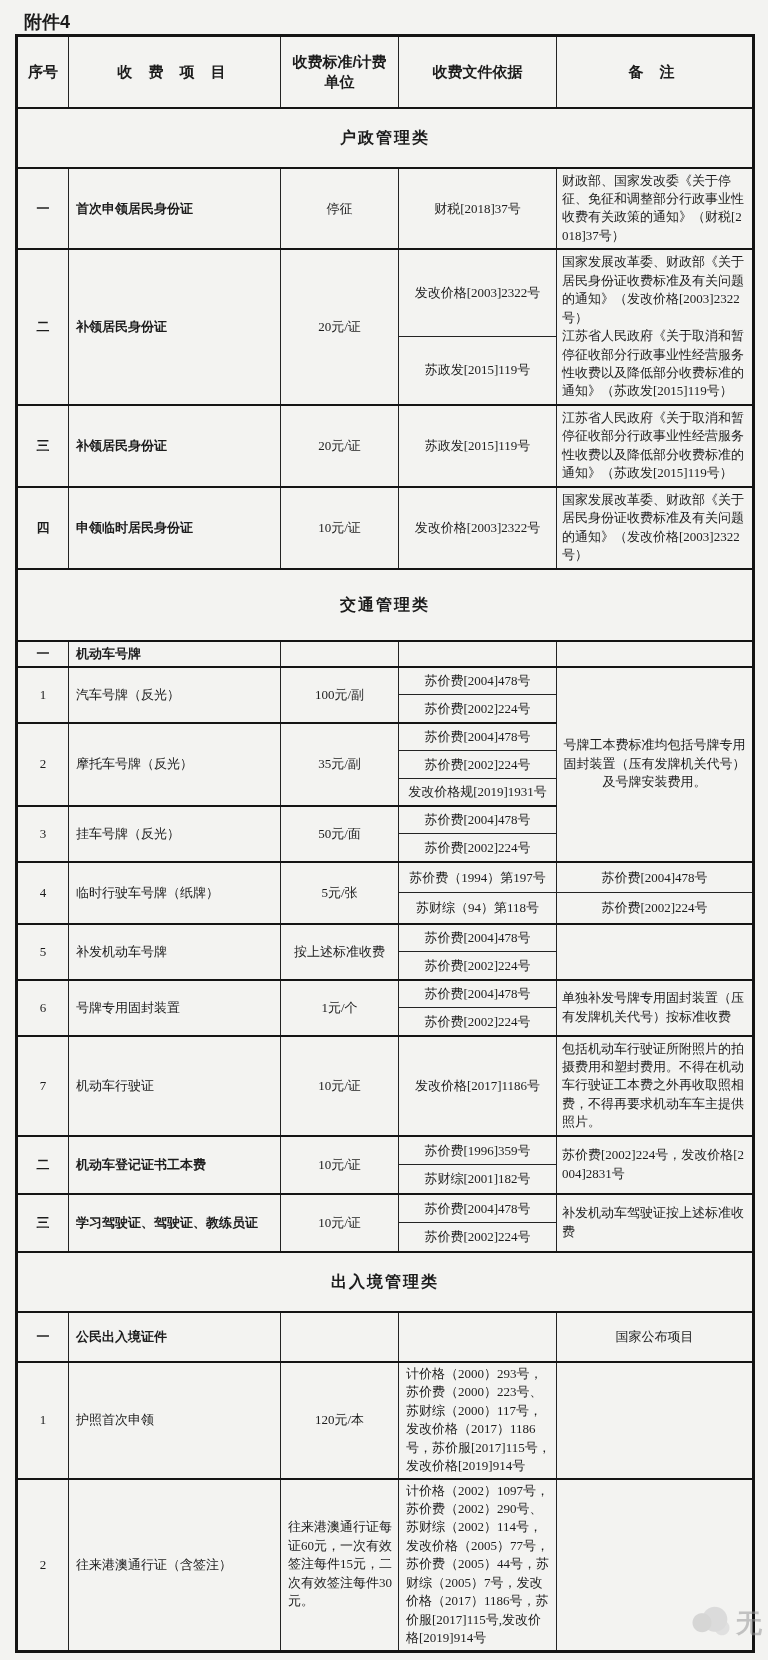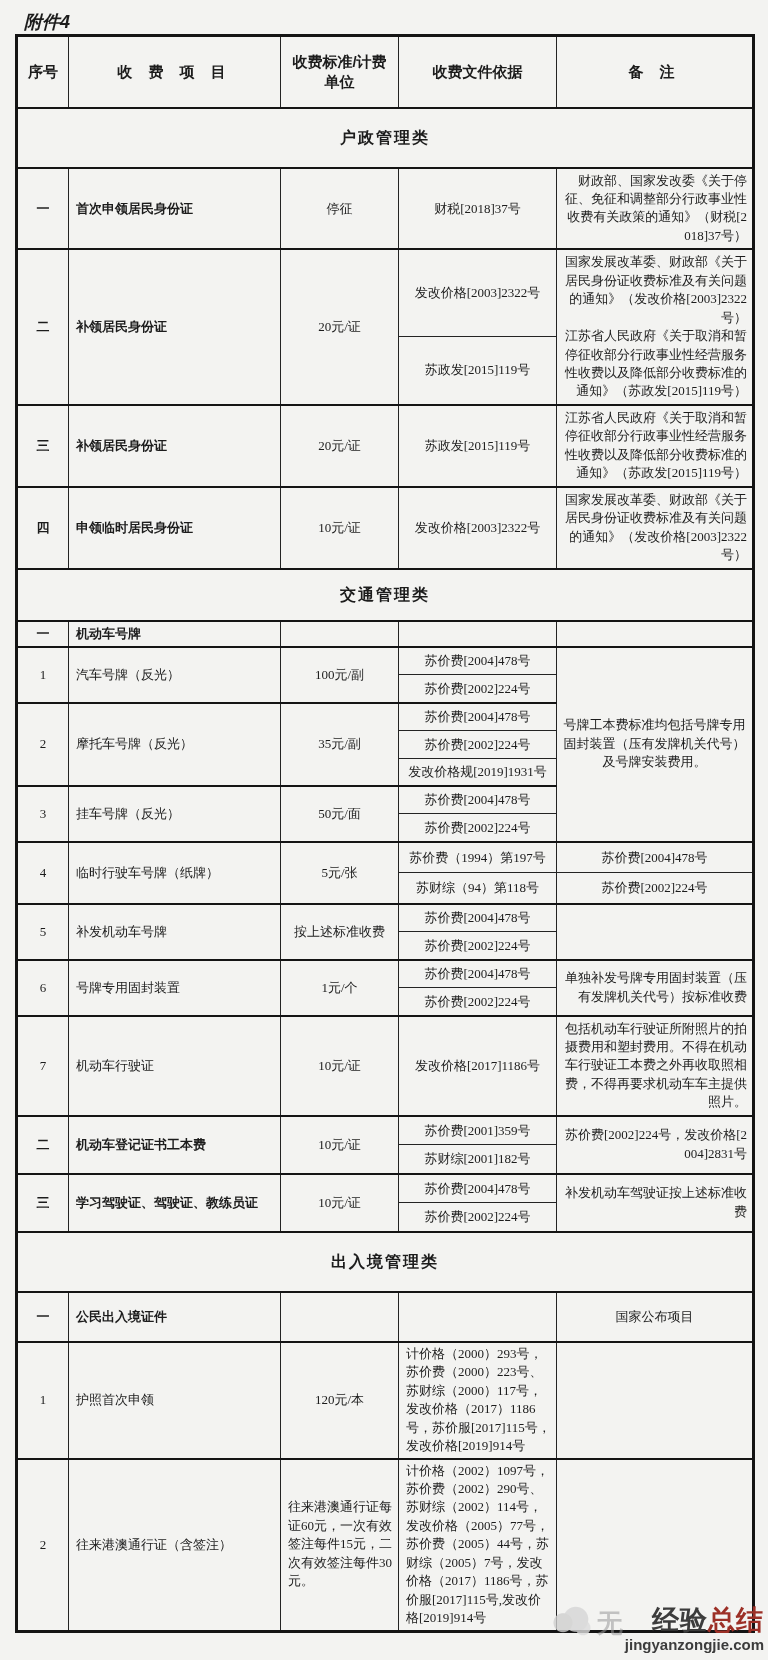--- a/index.html
+++ b/index.html
@@ -9,21 +9,20 @@
     font-family:"Liberation Serif","DejaVu Serif",serif;
     color:#1c1c1c;
     position:relative;
     overflow:hidden;
   }
   .page{position:relative;width:768px;height:1660px;}
   .attachment{
     font-family:"Liberation Sans","DejaVu Sans",sans-serif;
     font-weight:bold;font-size:18px;
     padding:10px 0 0 24px;
-    font-style:italic;
   }
   .title{
     font-family:"Liberation Sans","DejaVu Sans",sans-serif;
     font-weight:bold;font-size:25px;
     text-align:center;margin:22px 10px 12px 10px;
     letter-spacing:1px;
   }
   table.fee{
     border-collapse:collapse;
     table-layout:fixed;
@@ -56,21 +55,21 @@
     font-weight:bold;font-size:15px;text-align:center;
   }
   .c{text-align:center;}
   .l{text-align:left;padding-left:7px;padding-right:5px;}
   .bold{
     font-family:"Liberation Sans","DejaVu Sans",sans-serif;
     font-weight:bold;
   }
   .sp2{letter-spacing:6px;}
   .small{font-size:13px;line-height:1.42;}
-  .rem{font-size:13px;line-height:1.42;text-align:right;padding:3px 5px;}
+  .rem{font-size:13px;line-height:1.42;text-align:left;padding:3px 5px;}
   .rem .para{display:block;}
   
   .watermark{
     position:absolute;right:4px;bottom:8px;
     display:flex;align-items:flex-end;
     font-family:"Liberation Sans","DejaVu Sans",sans-serif;
   }
   .wm-icon{
     width:40px;height:34px;margin:0 6px 14px 0;
     background:
@@ -147,21 +146,21 @@
     </tr>
 
     <tr class="g" style="height:64px">
       <td class="c bold">四</td>
       <td class="l bold">申领临时居民身份证</td>
       <td class="c">10元/证</td>
       <td class="c">发改价格[2003]2322号</td>
       <td class="rem">国家发展改革委、财政部《关于居民身份证收费标准及有关问题的通知》（发改价格[2003]2322号）</td>
     </tr>
 
-    <tr class="sec" style="height:52px">
+    <tr class="sec" style="height:72px">
       <td colspan="5">交通管理类</td>
     </tr>
 
     <tr class="g" style="height:26px">
       <td class="c bold">一</td>
       <td class="l bold">机动车号牌</td>
       <td></td>
       <td></td>
       <td></td>
     </tr>
@@ -239,21 +238,21 @@
       <td class="l">机动车行驶证</td>
       <td class="c">10元/证</td>
       <td class="c">发改价格[2017]1186号</td>
       <td class="rem">包括机动车行驶证所附照片的拍摄费用和塑封费用。不得在机动车行驶证工本费之外再收取照相费，不得再要求机动车车主提供照片。</td>
     </tr>
 
     <tr class="g" style="height:29px">
       <td class="c bold" rowspan="2">二</td>
       <td class="l bold" rowspan="2">机动车登记证书工本费</td>
       <td class="c" rowspan="2">10元/证</td>
-      <td class="c">苏价费[2001]359号</td>
+      <td class="c">苏价费[1996]359号</td>
       <td class="rem" rowspan="2">苏价费[2002]224号，发改价格[2004]2831号</td>
     </tr>
     <tr style="height:29px">
           <td class="c">苏财综[2001]182号</td>
         </tr>
 
     <tr class="g" style="height:29px">
       <td class="c bold" rowspan="2">三</td>
       <td class="l bold" rowspan="2">学习驾驶证、驾驶证、教练员证</td>
       <td class="c" rowspan="2">10元/证</td>
@@ -291,21 +290,15 @@
       <td class="l small">计价格（2002）1097号，苏价费（2002）290号、苏财综（2002）114号，发改价格（2005）77号，苏价费（2005）44号，苏财综（2005）7号，发改价格（2017）1186号，苏价服[2017]115号,发改价格[2019]914号</td>
       <td></td>
     </tr>
 
   </tbody>
     </table>
 
   <div class="watermark">
     <div class="wm-icon"></div>
     <div class="wm-faint">无</div>
-    <div class="wm-text">
-      <div class="wm-brand">
-        <span id="wm-dark" style="color: rgb(60, 60, 60);">经验</span><span id="wm-red" style="color: rgb(156, 47, 38);">总结</span>
-      </div>
-      <div class="wm-url" style="color: rgb(60, 60, 60);">jingyanzongjie.com</div>
-    </div>
   </div>
 
 </div>
 
 </body></html>

